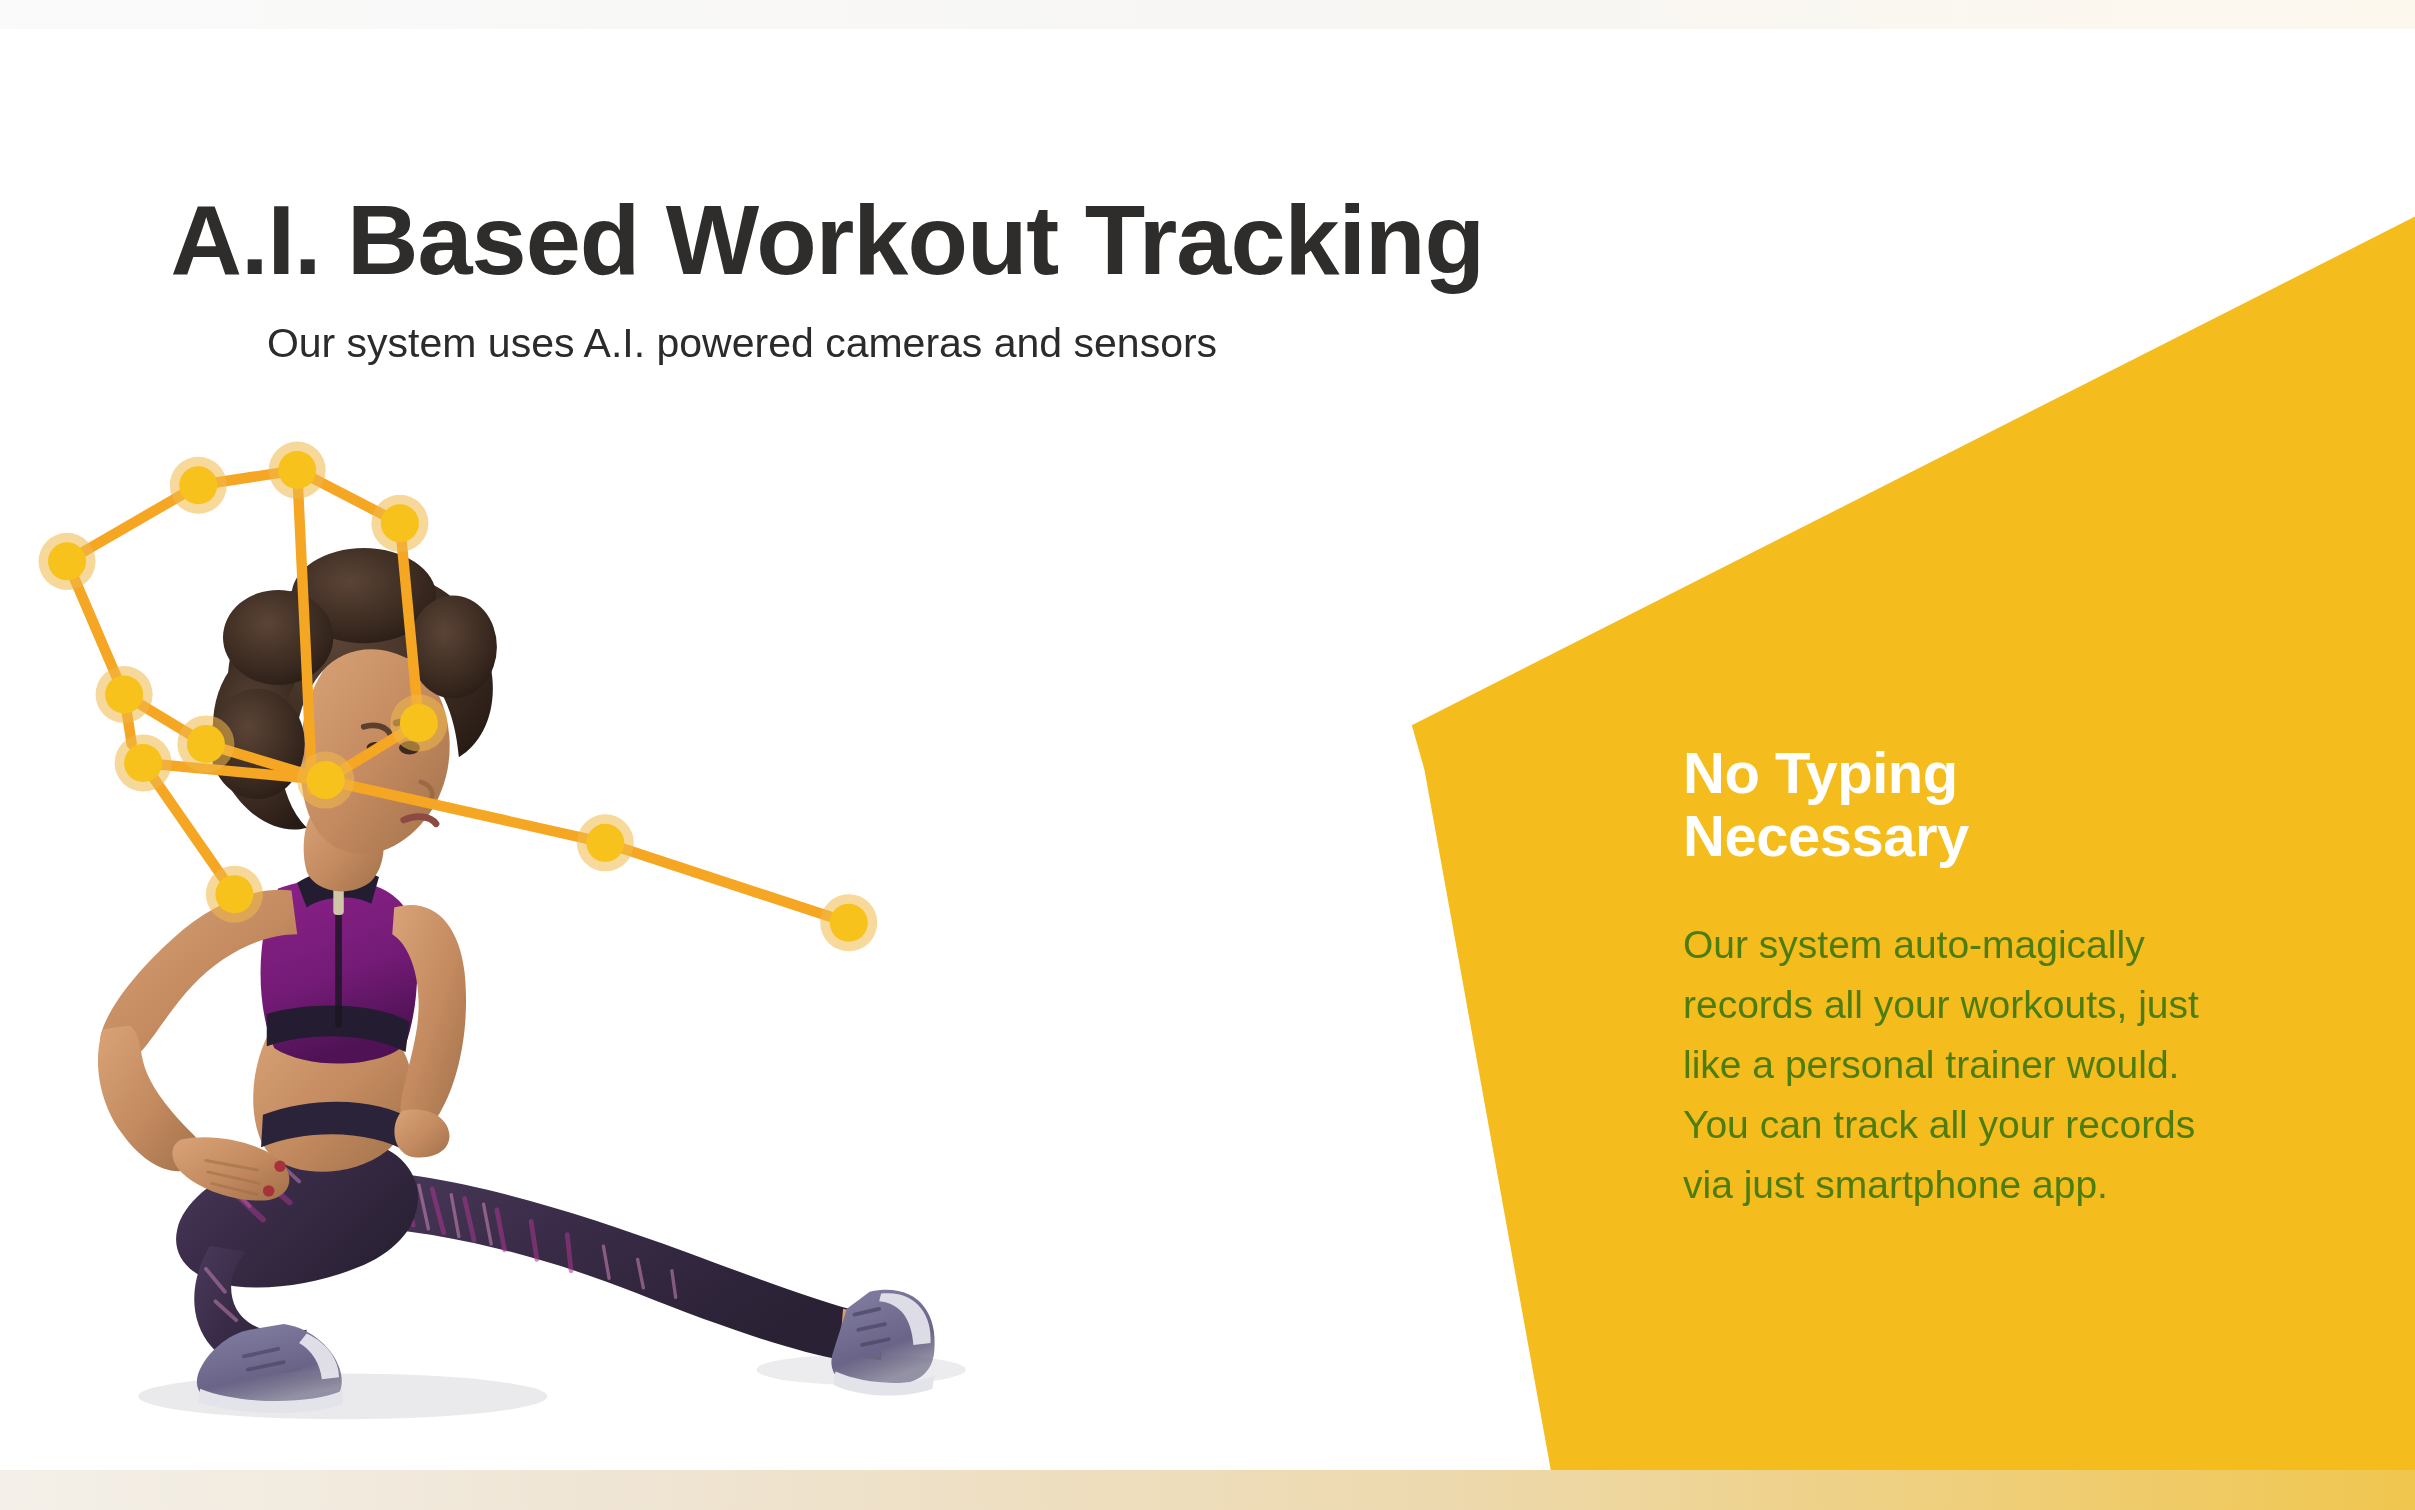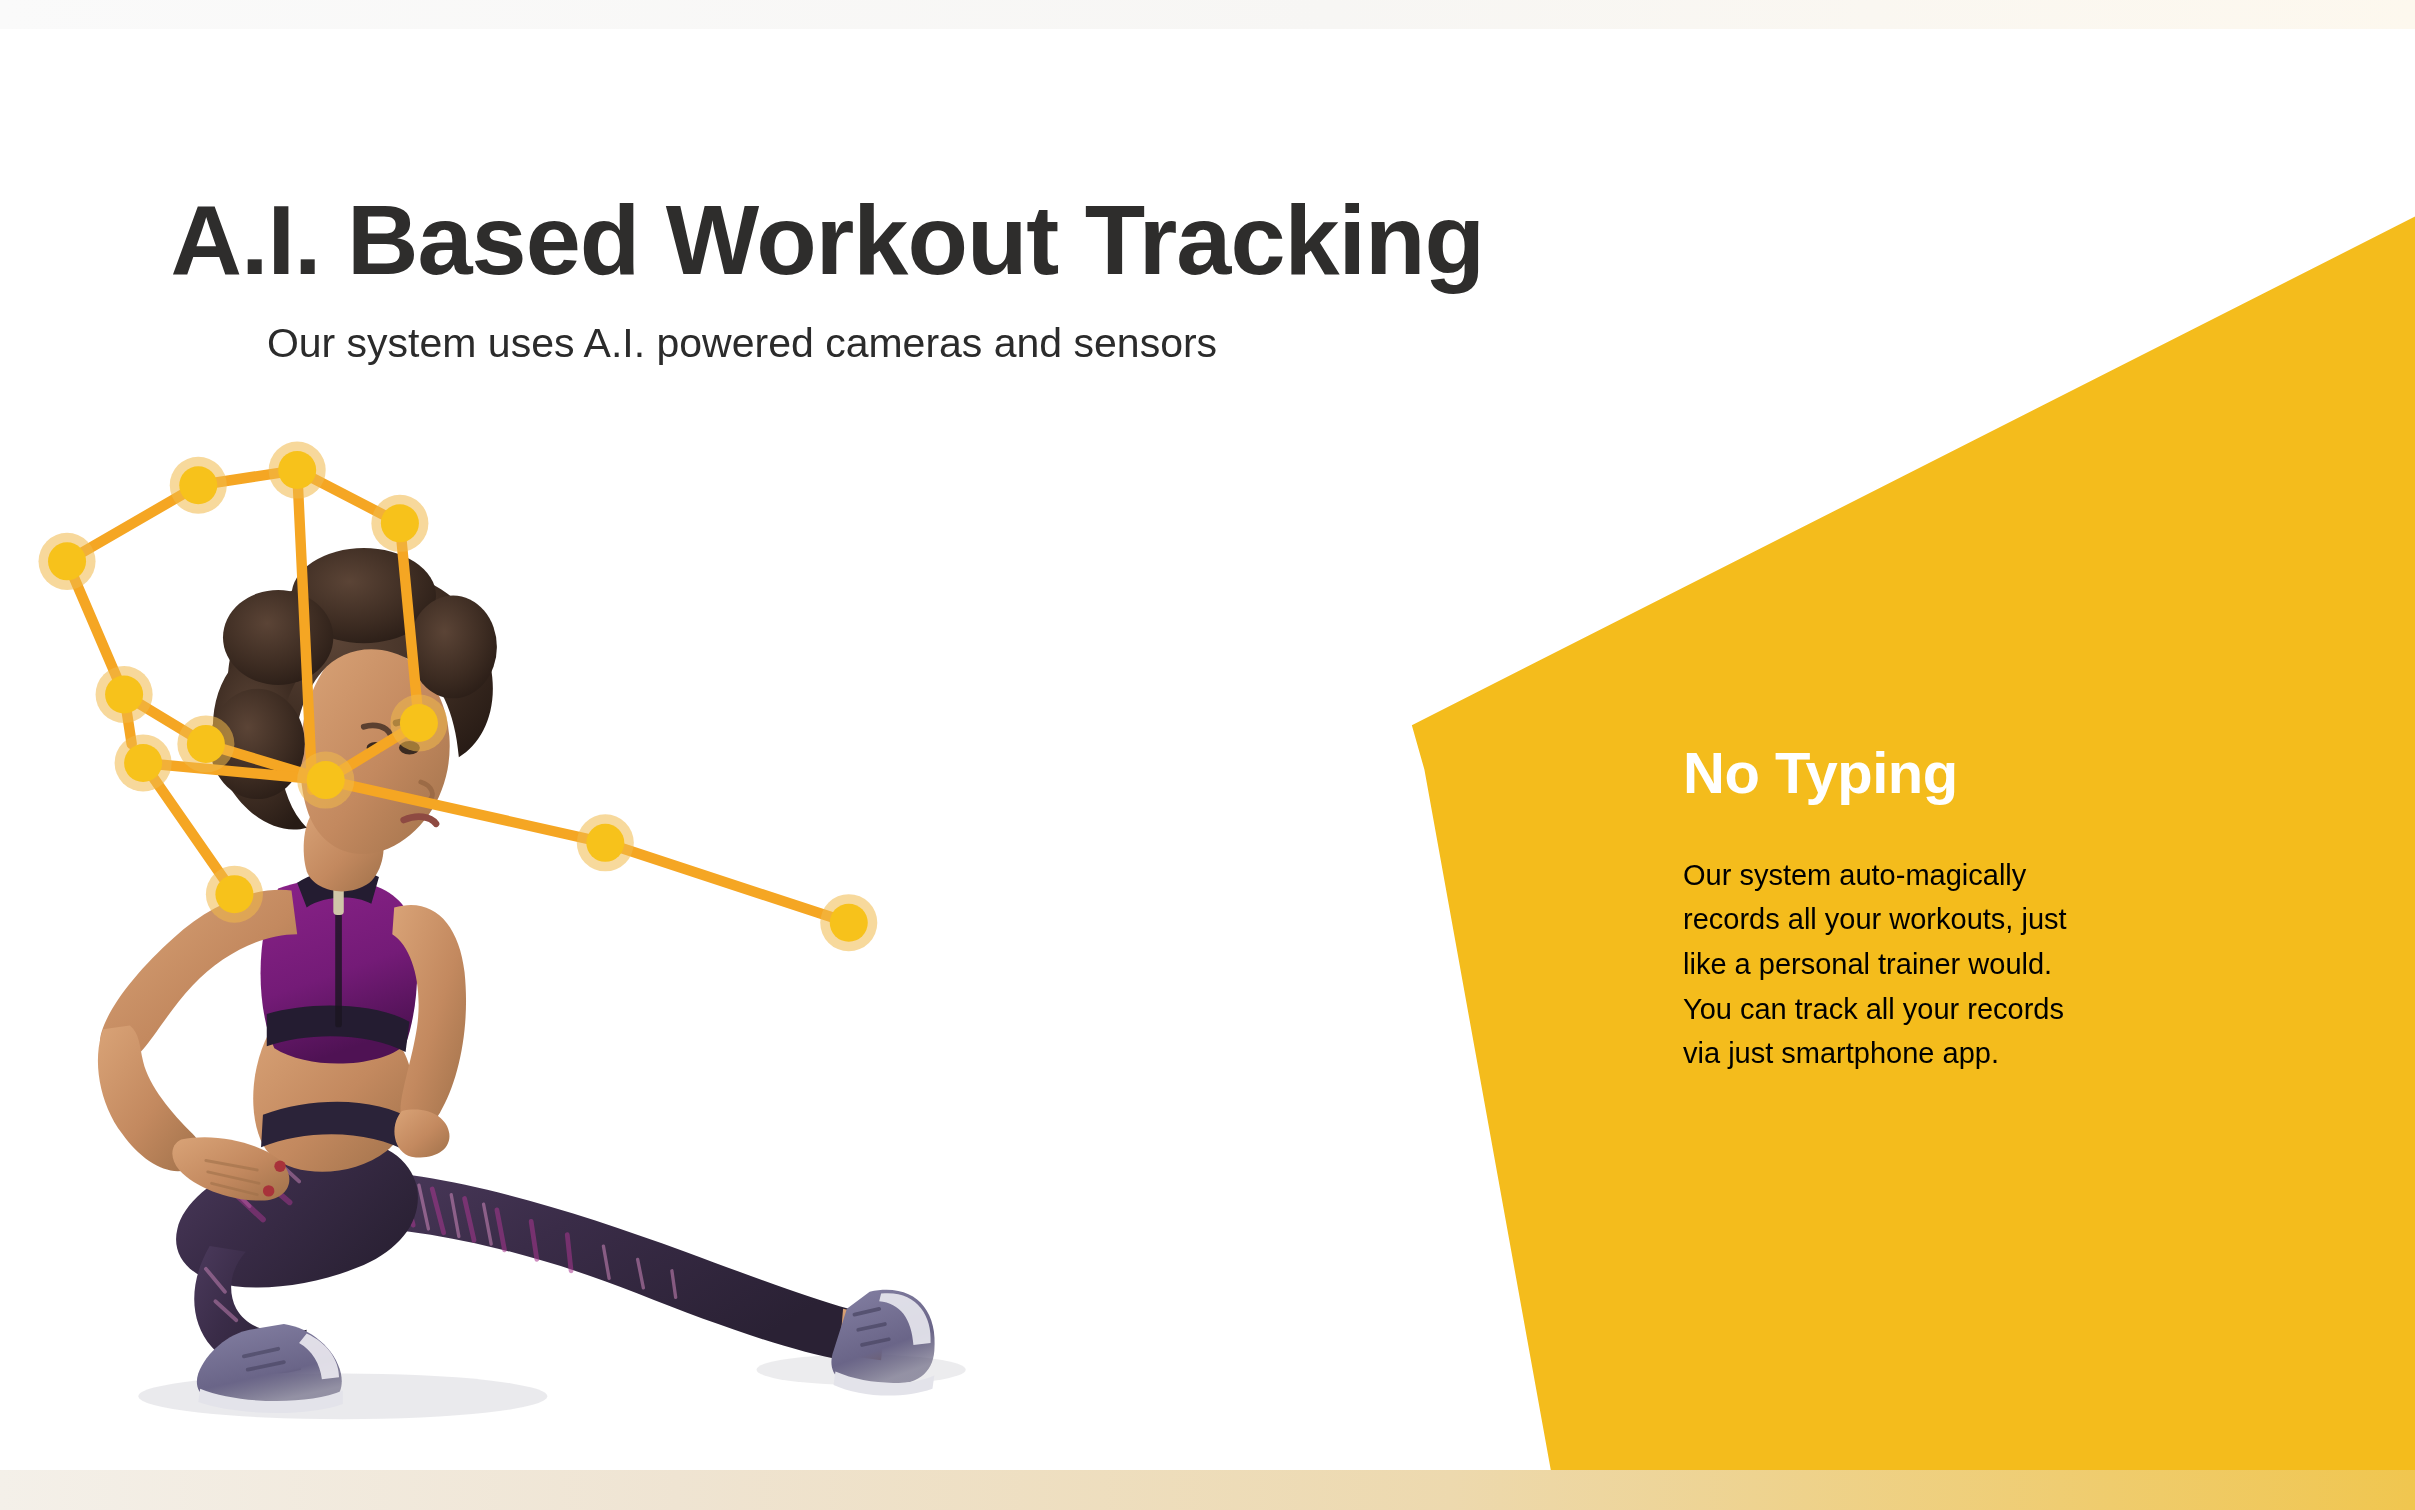--- a/index.html
+++ b/index.html
@@ -53,23 +53,23 @@
     position:absolute;left:1683px;top:742px;width:685px;
   }
   .panel-title{
     font-size:58px;line-height:1.08;
     font-weight:700;letter-spacing:-0.5px;
     color:#ffffff;
     margin:0 0 42px 0;
   }
   .panel-title .ln{display:block;}
   .panel-body{
-    font-size:29px;line-height:1.54;
+    font-size:39px;line-height:1.54;
     font-weight:400;
-    color:#000000;
+    color:#4d7c0f;
     margin-top:48px;
   }
   .panel-body .ln{display:block;white-space:nowrap;}
   
   .figure-wrap{
     position:absolute;left:28.5px;top:409px;width:951px;height:1075px;
   }
   .figure-svg{position:absolute;left:0;top:0;}
   .pose-svg{position:absolute;left:0;top:0;}
 </style>
@@ -307,20 +307,21 @@
 
   <div class="subhead">
     <span class="ln">Our system uses A.I. powered cameras and sensors</span>
   </div>
 
   <div class="panel"></div>
 
   <div class="panel-inner">
     <div class="panel-title">
       <span class="ln">No Typing</span>
+      <span class="ln">Necessary</span>
     </div>
     <div class="panel-body">
       <span class="ln">Our system auto-magically</span>
       <span class="ln">records all your workouts, just</span>
       <span class="ln">like a personal trainer would.</span>
       <span class="ln">You can track all your records</span>
       <span class="ln">via just smartphone app.</span>
     </div>
   </div>
 

